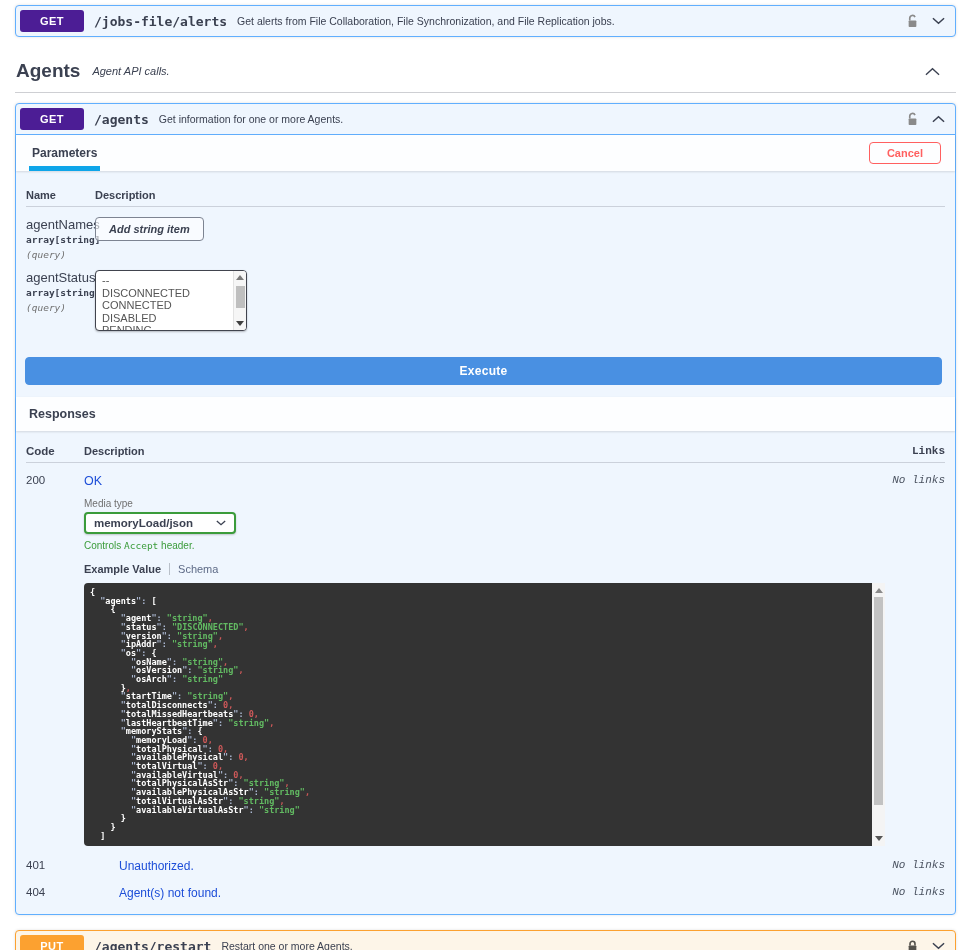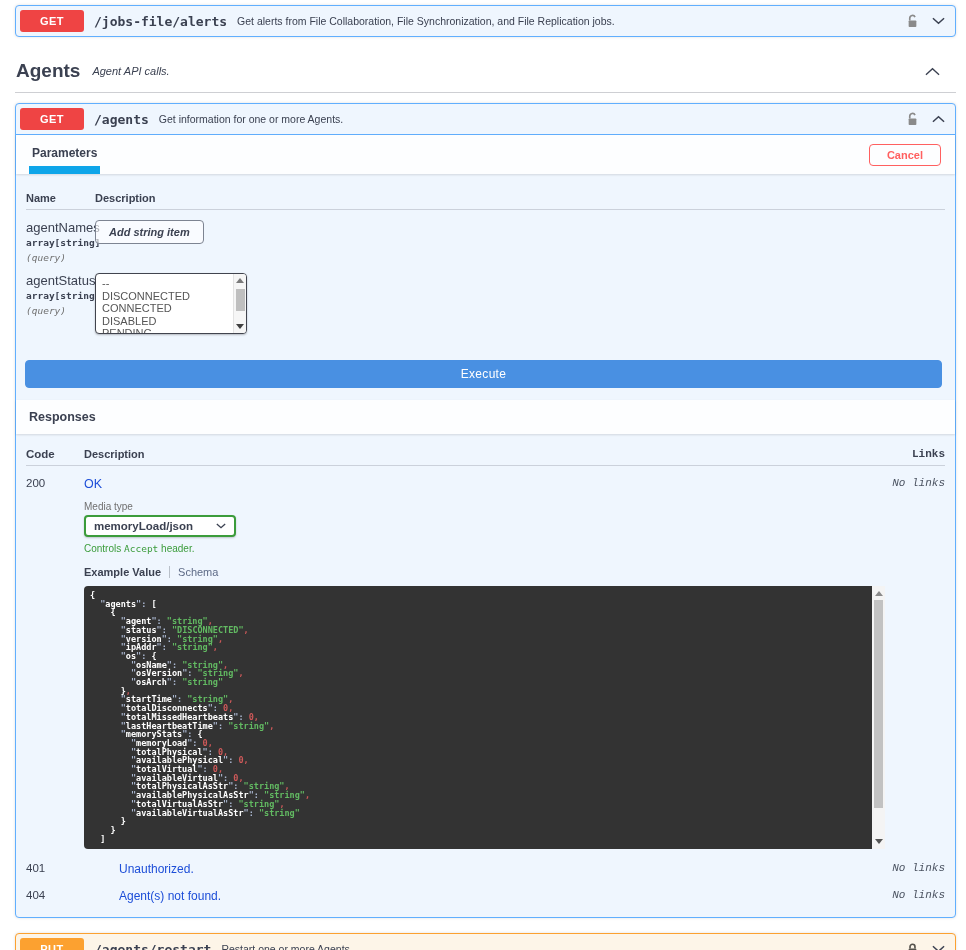--- a/index.html
+++ b/index.html
@@ -8,41 +8,41 @@
   .page { padding:5px 10px 0 15px; }
 
   
   .opblock { border-radius:4px; margin-bottom:15px; box-shadow:0 0 3px rgba(0,0,0,.12); }
   .opblock.get  { border:1px solid #61affe; background:#eff6fe; }
   .opblock.put  { border:1px solid #fca130; background:#fdf5e8; }
   .opblock-summary { display:flex; align-items:center; padding:4px 10px 4px 4px; gap:10px; cursor:pointer; }
   .opblock.open > .opblock-summary { border-bottom:1px solid #61affe; }
   .method-badge { color:#fff; font-weight:bold; font-size:11px; width:64px; min-width:64px;
     text-align:center; padding:5px 0; border-radius:3px; letter-spacing:.5px;}
-  .get-badge { background:#ef4444; }
+  .get-badge { background:#4c1d95; }
   .put-badge { background:#fca130; }
   .path { font-family:"DejaVu Sans Mono", monospace; font-weight:700; font-size:13px; color:#3b4151; }
   .summary-desc { font-size:10.5px; color:#3b4151; flex:1; }
   .summary-right { display:flex; align-items:center; gap:14px; margin-left:auto; }
   .lock-btn { background:none; border:none; cursor:pointer; display:flex; align-items:center; padding:0; }
   .chev { display:flex; align-items:center; cursor:pointer; }
 
   
   .tag-section { display:flex; align-items:center; padding:8px 2px 10px 1px;
     border-bottom:1px solid rgba(59,65,81,.25); margin-bottom:10px; cursor:pointer; }
   .tag-section h3 { font-size:19px; font-weight:bold; color:#3b4151; }
   .tag-desc { font-size:11px; margin-left:12px; color:#3b4151;font-style:italic; }
   .tag-section .chev { margin-left:auto; margin-right:14px; }
 
   
   .section-hd { display:flex; justify-content:space-between; align-items:center;
     background:rgba(255,255,255,.86); padding:0 14px 0 13px; min-height:34px;
     box-shadow:0 1px 2px rgba(0,0,0,.12); }
   .tab-param { font-size:12px; font-weight:700; color:#3b4151; padding:11px 3px 6px;
-    border-bottom:8px solid #0ea5e9; align-self:flex-end; cursor:pointer; }
+    border-bottom:5px solid #0ea5e9; align-self:flex-end; cursor:pointer; }
   .cancel-btn { border:1px solid #ff6060; color:#ff6060; background:transparent;
     border-radius:4px; font-size:11px; font-weight:bold; padding:4px 17px; cursor:pointer;
     font-family:"Liberation Sans", sans-serif; }
 
   .params { padding:10px 10px 14px 10px; }
   .thead { display:flex; font-size:11px; font-weight:bold; color:#3b4151;
     padding:8px 0 5px 0; border-bottom:1px solid rgba(59,65,81,.2); }
   .col-name { width:69px; min-width:69px; }
   .col-desc { flex:1; }
   .param-row { display:flex; margin-top:10px; }
@@ -61,21 +61,21 @@
   .lb-scroll { position:absolute; top:0; right:0; bottom:0; width:13px; background:#f6f6f6;
     border-left:1px solid #e3e3e3; display:flex; flex-direction:column; align-items:center; }
   .arr-up { width:0; height:0; border-left:4px solid transparent; border-right:4px solid transparent;
     border-bottom:5px solid #7a7a7a; margin-top:4px; }
   .arr-dn { width:0; height:0; border-left:4px solid transparent; border-right:4px solid transparent;
     border-top:5px solid #404040; margin-bottom:4px; margin-top:auto; }
   .lb-thumb { width:9px; height:22px; background:#bfbfbf; margin-top:6px; }
 
   .execute-wrap { padding:12px 13px 12px 9px; }
   .execute-btn { width:100%; background:#4990e2; border:1px solid #4990e2; color:#fff;
-    font-size:12px; font-weight:normal; padding:6px 0; border-radius:4px; cursor:pointer;
+    font-size:12px; font-weight:bold; padding:6px 0; border-radius:4px; cursor:pointer;
     font-family:"Liberation Sans", sans-serif; letter-spacing:.3px; }
 
   .responses-title { font-size:12.5px; font-weight:bold; color:#3b4151; padding:10px 0; }
   .responses { padding:4px 10px 14px 10px; }
   .resp-thead { display:flex; font-size:11px; font-weight:bold; color:#3b4151;
     padding:10px 0 5px 0; border-bottom:1px solid rgba(59,65,81,.2); }
   .col-code { width:58px; min-width:58px; font-size:11.5px; }
   .col-rdesc { flex:1; }
   .col-links { width:62px; text-align:right; font-size:11px;font-family:Liberation Mono, monospace; }
   .no-links { font-style:italic; color:#4a5260; font-size:11px; }

